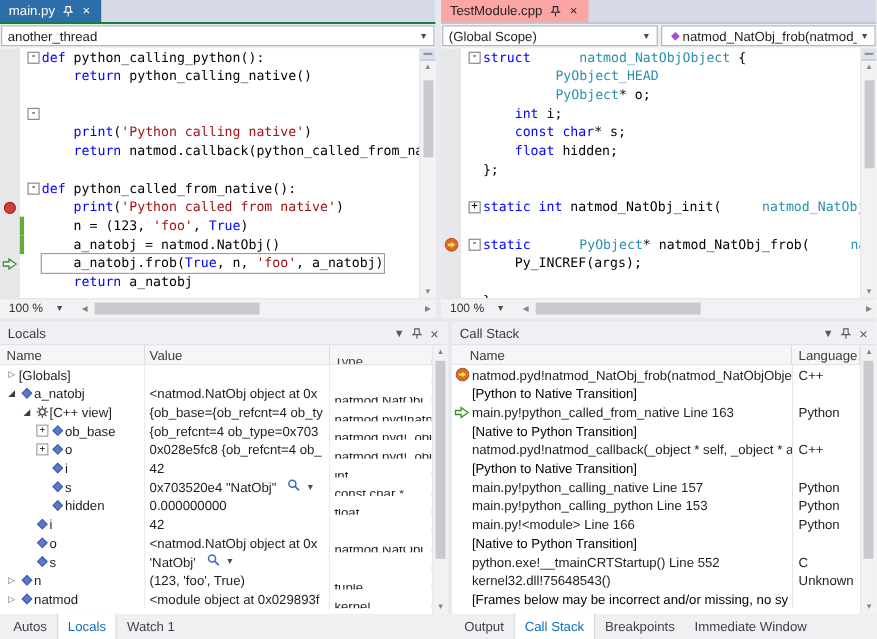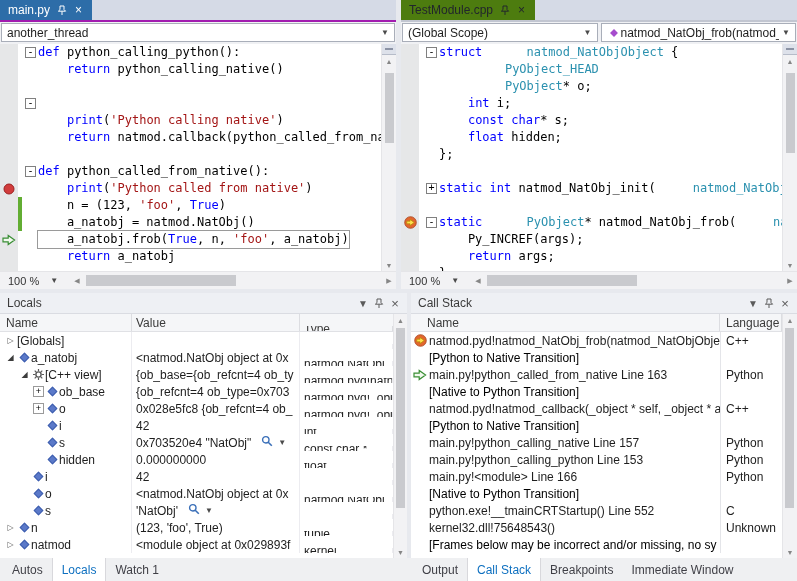--- a/index.html
+++ b/index.html
@@ -6,25 +6,25 @@
   #root{position:relative;width:797px;height:581px;overflow:hidden;background:#eff0f2;
         font-family:"Liberation Sans",sans-serif;font-size:12px;color:#1e1e1e;}
 
   
   .editor{position:absolute;top:0;height:289px;display:flex;flex-direction:column;background:#fff;}
   #ed-left{left:0;width:396px;}
   #ed-right{left:401px;width:396px;}
   .vsplit-top{position:absolute;left:396px;top:0;width:5px;height:289px;background:#e7e9ee;}
 
   .tabstrip{height:20px;flex:0 0 20px;background:#d5dae6;display:flex;align-items:stretch;}
-  .strip-left{border-bottom:2px solid #a21caf;height:18px;}
+  .strip-left{border-bottom:2px solid #15803d;height:18px;}
   .strip-right{border-bottom:2px solid #c2c6d1;height:18px;}
   .doc-tab{display:flex;align-items:center;gap:6px;padding:0 8px;font-size:12px;white-space:nowrap;}
   .doc-tab.focused{background:#2d6da8;color:#fff;}
-  .doc-tab.unfocused{background:#4d7c0f;color:#22262c;justify-content:flex-end;}
+  .doc-tab.unfocused{background:#fca5a5;color:#22262c;justify-content:flex-end;}
   .tab-ic{display:flex;align-items:center;justify-content:center;width:11px;height:12px;font-size:12px;line-height:11px;cursor:default;}
 
   .navbar{height:22px;flex:0 0 22px;background:#f0f1f4;display:flex;gap:3px;padding:1px 1px 2px 1px;box-sizing:border-box;}
   .dropdown{flex:1;min-width:0;border:1px solid #a9aeb9;background:#fff;display:flex;align-items:center;padding:0 2px 0 5px;}
   .dropdown .label{flex:1;overflow:hidden;white-space:nowrap;}
   .dd-arrow{color:#4a4a4a;font-size:8px;padding:0 3px;}
 
   .code-wrap{flex:1;display:flex;min-height:0;}
   .code-lines{flex:1;min-width:0;overflow:hidden;
       background:linear-gradient(to right,#e6e7e8 0,#e6e7e8 18px,#fff 18px);
@@ -364,21 +364,20 @@
           <div class="code-line">
             <span class="m-bp"></span>
             <span class="m-track"></span>
             <span class="m-fold"></span>
             <span class="code-text"><span class="tok-p">    Py_INCREF(args);</span></span>
           </div>
           <div class="code-line">
             <span class="m-bp"></span>
             <span class="m-track"></span>
             <span class="m-fold"></span>
-            <span class="code-text"><span class="tok-p">    </span><span class="tok-k">return</span><span class="tok-p"> args;</span></span>
           </div>
           <div class="code-line">
             <span class="m-bp"></span>
             <span class="m-track"></span>
             <span class="m-fold"></span>
             <span class="code-text"><span class="tok-p">}</span></span>
           </div>
         </div>
       <div class="vscroll">
         <div class="grip"></div>

